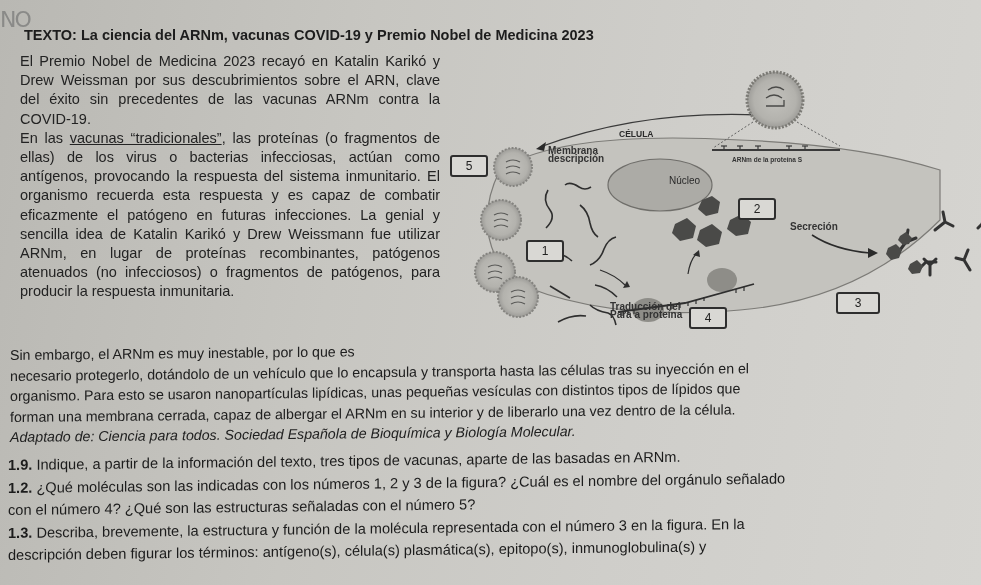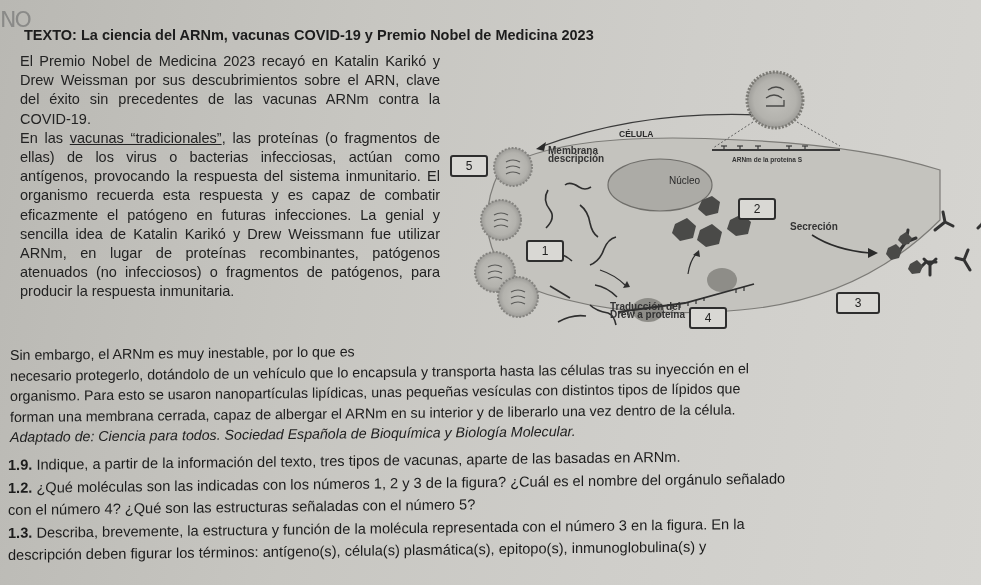--- a/index.html
+++ b/index.html
@@ -203,21 +203,21 @@
 
     <div class="celula-title" style="left:179px; top:69px;">CÉLULA</div>
     <div class="fig-label" style="left:108px; top:87px;">
       <div>Membrana</div>
       <div>descripción</div>
     </div>
     <div class="nucleo-text" style="left:197px; top:115px;margin-left:32px;">Núcleo</div>
     <div class="fig-label" style="left:292px; top:96px; font-size:6.5px;">ARNm de la proteína S</div>
     <div class="fig-label" style="left:170px; top:243px; text-align:left;">
       <div>Traducción del</div>
-      <div>Drew a proteína</div>
+      <div>Para a proteína</div>
     </div>
     <div class="fig-label" style="left:350px; top:163px;">Secreción</div>
 
     <div class="numbox" style="left:10px; top:95px;">5</div>
     <div class="numbox" style="left:86px; top:180px;">1</div>
     <div class="numbox" style="left:298px; top:138px;">2</div>
     <div class="numbox" style="left:396px; top:232px; width:40px;">3</div>
     <div class="numbox" style="left:249px; top:247px;">4</div>
   </div>
 

